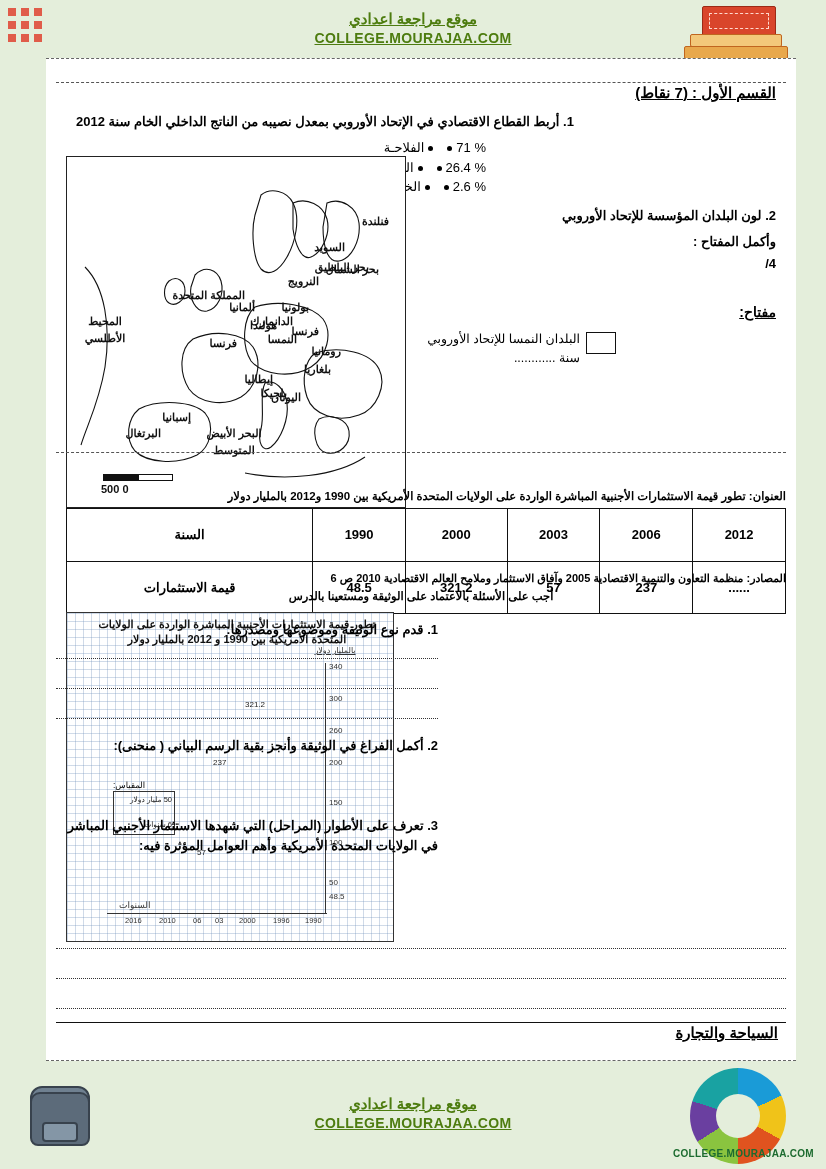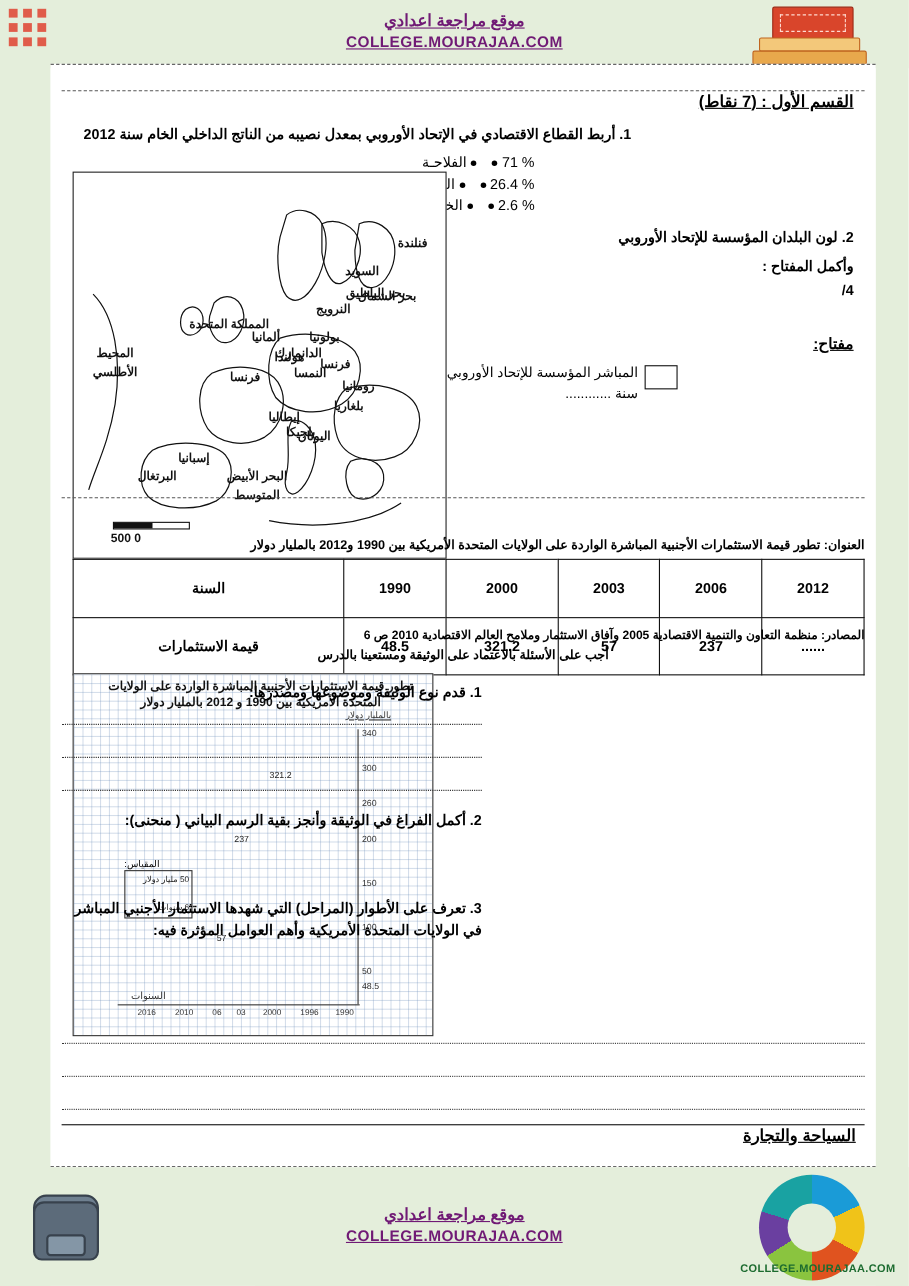--- a/index.html
+++ b/index.html
@@ -42,21 +42,21 @@
   .paper {
     position:absolute; left:46px; top:58px; width:750px; height:1003px;
     background:#fff;
     border-top:1px dashed #666;
     border-bottom:1px dashed #666;
   }
 
   
   .brand {
     position:absolute; text-align:center; width:560px; left:133px;
-    color:#701a75; font-weight:bold;
+    color:#4d7c0f; font-weight:bold;
   }
   .brand .l1 { font-size:15px; text-decoration:underline; }
   .brand .l2 { font-size:14px; letter-spacing:.4px; text-decoration:underline; margin-top:2px;}
   .brand-top { top:10px; }
   .brand-bottom { top:1095px; }
   .donut {
     position:absolute; right:40px; top:1068px; width:96px; height:96px;
     border-radius:50%;
     background:
       conic-gradient(#1a9bd7 0 18%, #f0c319 18% 33%, #e0531f 33% 50%,
@@ -270,21 +270,21 @@
       </div>
     </div>
 
     <div class="q bold" style="right:10px; top:142px; width:440px; text-align:right;">2.  لون البلدان المؤسسة للإتحاد الأوروبي</div>
     <div class="q bold" style="right:10px; top:168px; width:300px; text-align:right;">وأكمل المفتاح :</div>
     <div class="q bold" style="right:10px; top:190px; width:300px; text-align:right;">4/</div>
 
     <div class="key-title">مفتاح:</div>
     <div class="key-box"></div>
     <div class="key-txt">
-      <div>المباشر المؤسسة للإتحاد الأوروبي</div>
+      <div>البلدان النمسا للإتحاد الأوروبي</div>
       <div>سنة ............</div>
     </div>
 
     <div class="mapbox">
       
       <svg width="340" height="352" viewBox="0 0 340 352">
         <g fill="none" stroke="#111" stroke-width="1.1">
 
           <path d="M196 38 C206 30 222 34 228 46 C236 62 230 86 222 100 C214 114 204 120 196 112 C188 102 186 74 190 58 Z"></path>
           <path d="M228 46 C242 40 258 48 262 62 C266 78 256 96 246 100 C236 104 230 86 228 72 Z"></path>

